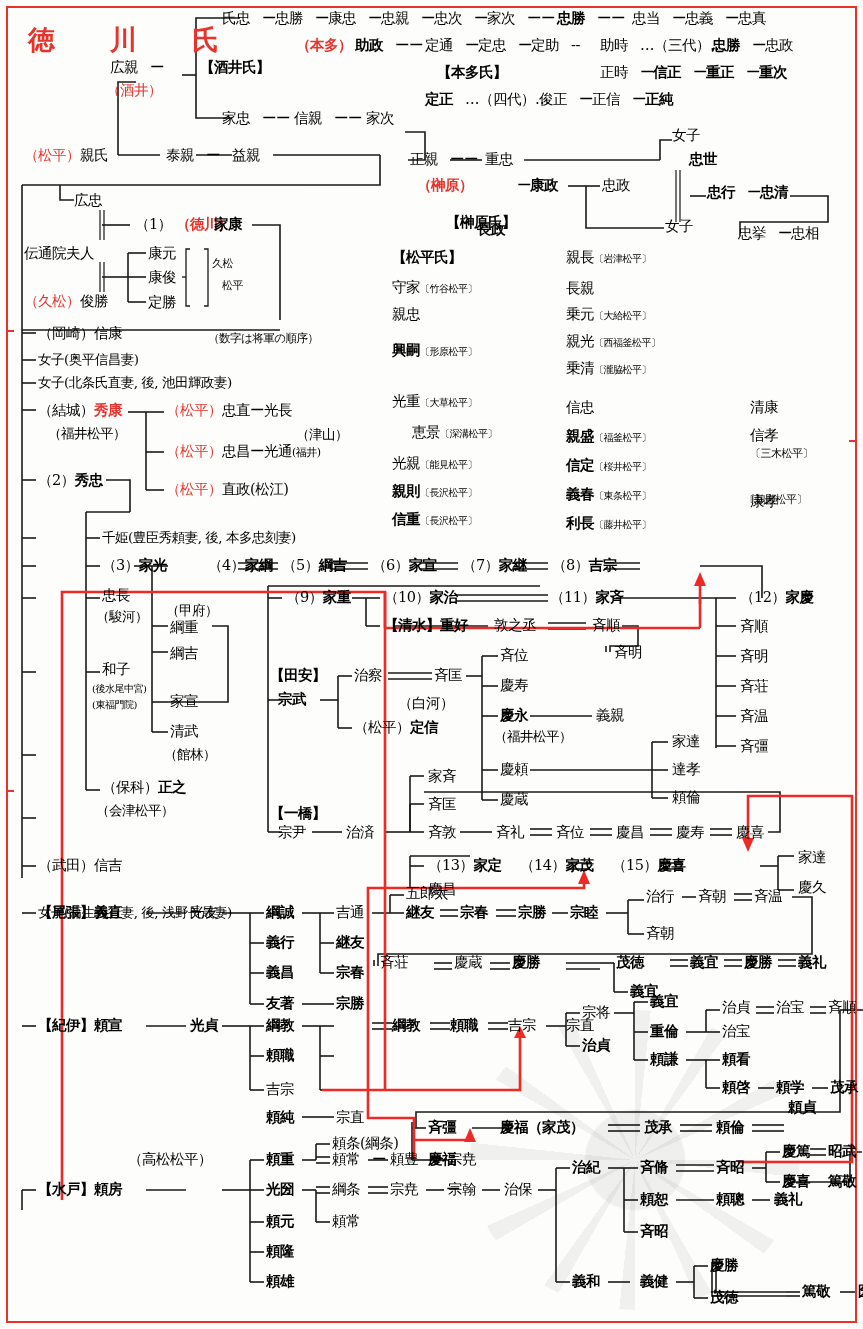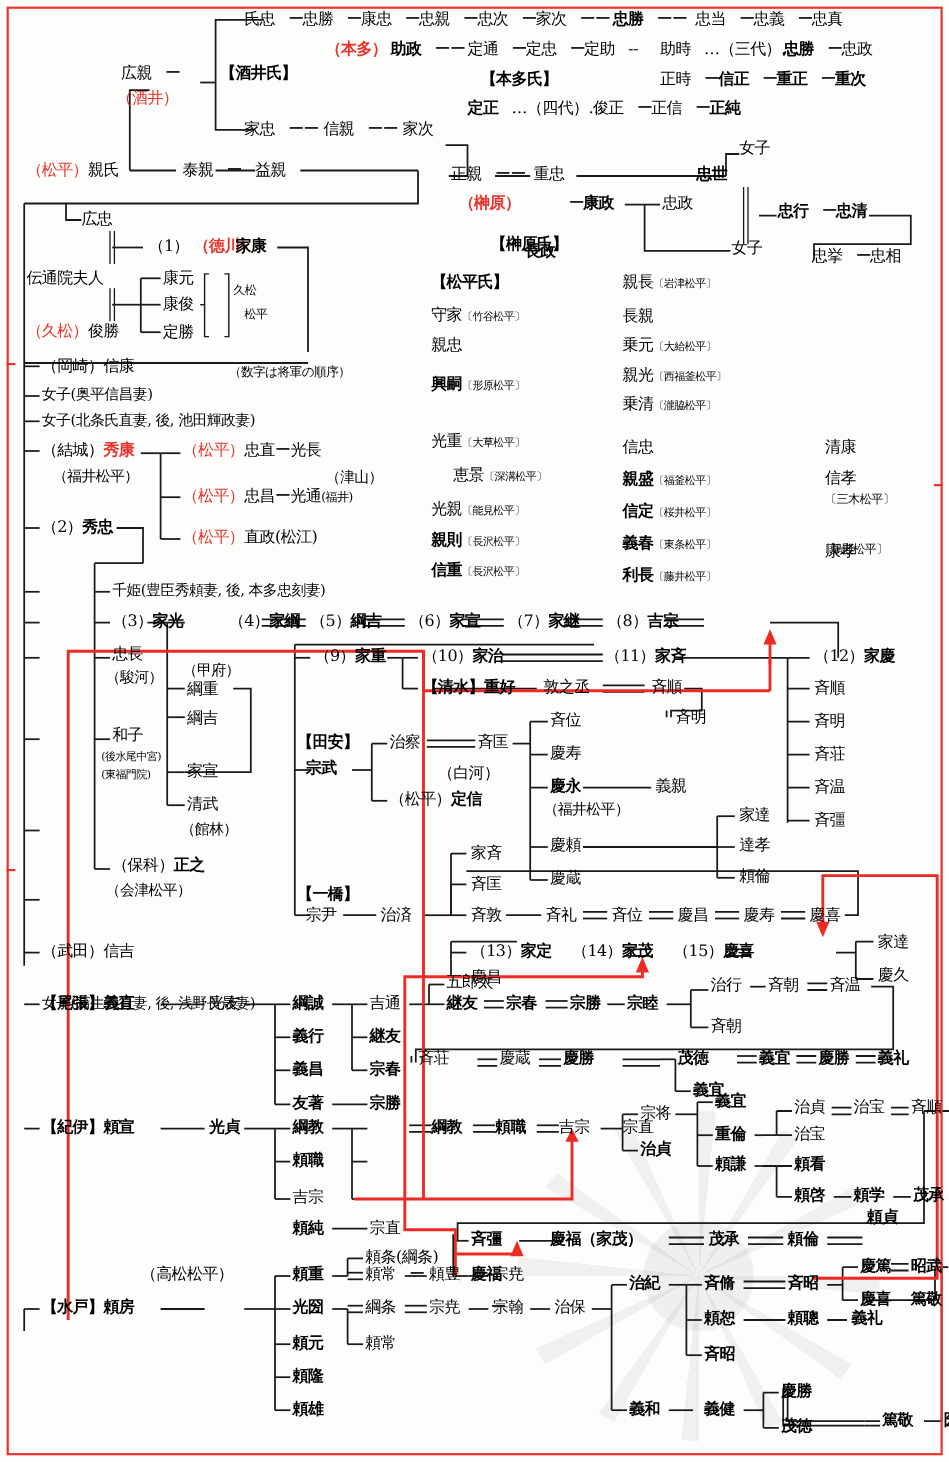--- a/index.html
+++ b/index.html
@@ -480,20 +480,21 @@
       <path d="M414,1140 L470,1140 L470,1134"></path>
       <path d="M470,1128 L464,1142 L476,1142 Z" fill="#ee2a24" stroke="none"></path>
     </g>
   </svg>
 
   <div class="frame"></div>
   <div class="frame-seg" style="left:6px;top:330px;width:8px;height:2px;"></div>
   <div class="frame-seg" style="left:6px;top:790px;width:8px;height:2px;"></div>
   <div class="frame-seg" style="left:849px;top:440px;width:8px;height:2px;"></div>
 
+  <div class="title">徳　川　氏</div>
 
   <div class="nd s14" style="left:222px;top:11px;">氏忠</div>
   <div class="nd s14" style="left:262px;top:11px;">ー</div>
   <div class="nd s14" style="left:275px;top:11px;">忠勝</div>
   <div class="nd s14" style="left:315px;top:11px;">ー</div>
   <div class="nd s14" style="left:328px;top:11px;">康忠</div>
   <div class="nd s14" style="left:368px;top:11px;">ー</div>
   <div class="nd s14" style="left:381px;top:11px;">忠親</div>
   <div class="nd s14" style="left:421px;top:11px;">ー</div>
   <div class="nd s14" style="left:434px;top:11px;">忠次</div>
@@ -549,21 +550,21 @@
   <div class="nd s14" style="left:262px;top:111px;">ーー</div>
   <div class="nd s14" style="left:294px;top:111px;">信親</div>
   <div class="nd s14" style="left:334px;top:111px;">ーー</div>
   <div class="nd s14" style="left:366px;top:111px;">家次</div>
 
   <div class="nd s14" style="left:410px;top:152px;">正親</div>
   <div class="nd s14" style="left:450px;top:152px;">ーー</div>
   <div class="nd s14" style="left:485px;top:152px;">重忠</div>
 
   <div class="nd s14" style="left:672px;top:128px;">女子</div>
-  <div class="nd s14 b" style="left:633px;top:152px;">忠世</div>
+  <div class="nd s14 b" style="left:689px;top:152px;">忠世</div>
   <div class="nd s14" style="left:665px;top:219px;">女子</div>
   <div class="nd s14 b" style="left:707px;top:185px;">忠行</div>
   <div class="nd s14" style="left:747px;top:185px;">ー</div>
   <div class="nd s14 b" style="left:760px;top:185px;">忠清</div>
   <div class="nd s14" style="left:738px;top:226px;">忠挙</div>
   <div class="nd s14" style="left:778px;top:226px;">ー</div>
   <div class="nd s14" style="left:791px;top:226px;">忠相</div>
 
   <div class="nd s14 red b" style="left:417px;top:178px;">（榊原）</div>
   <div class="nd s14 b" style="left:477px;top:178px;margin-top:44px;">長政</div>

